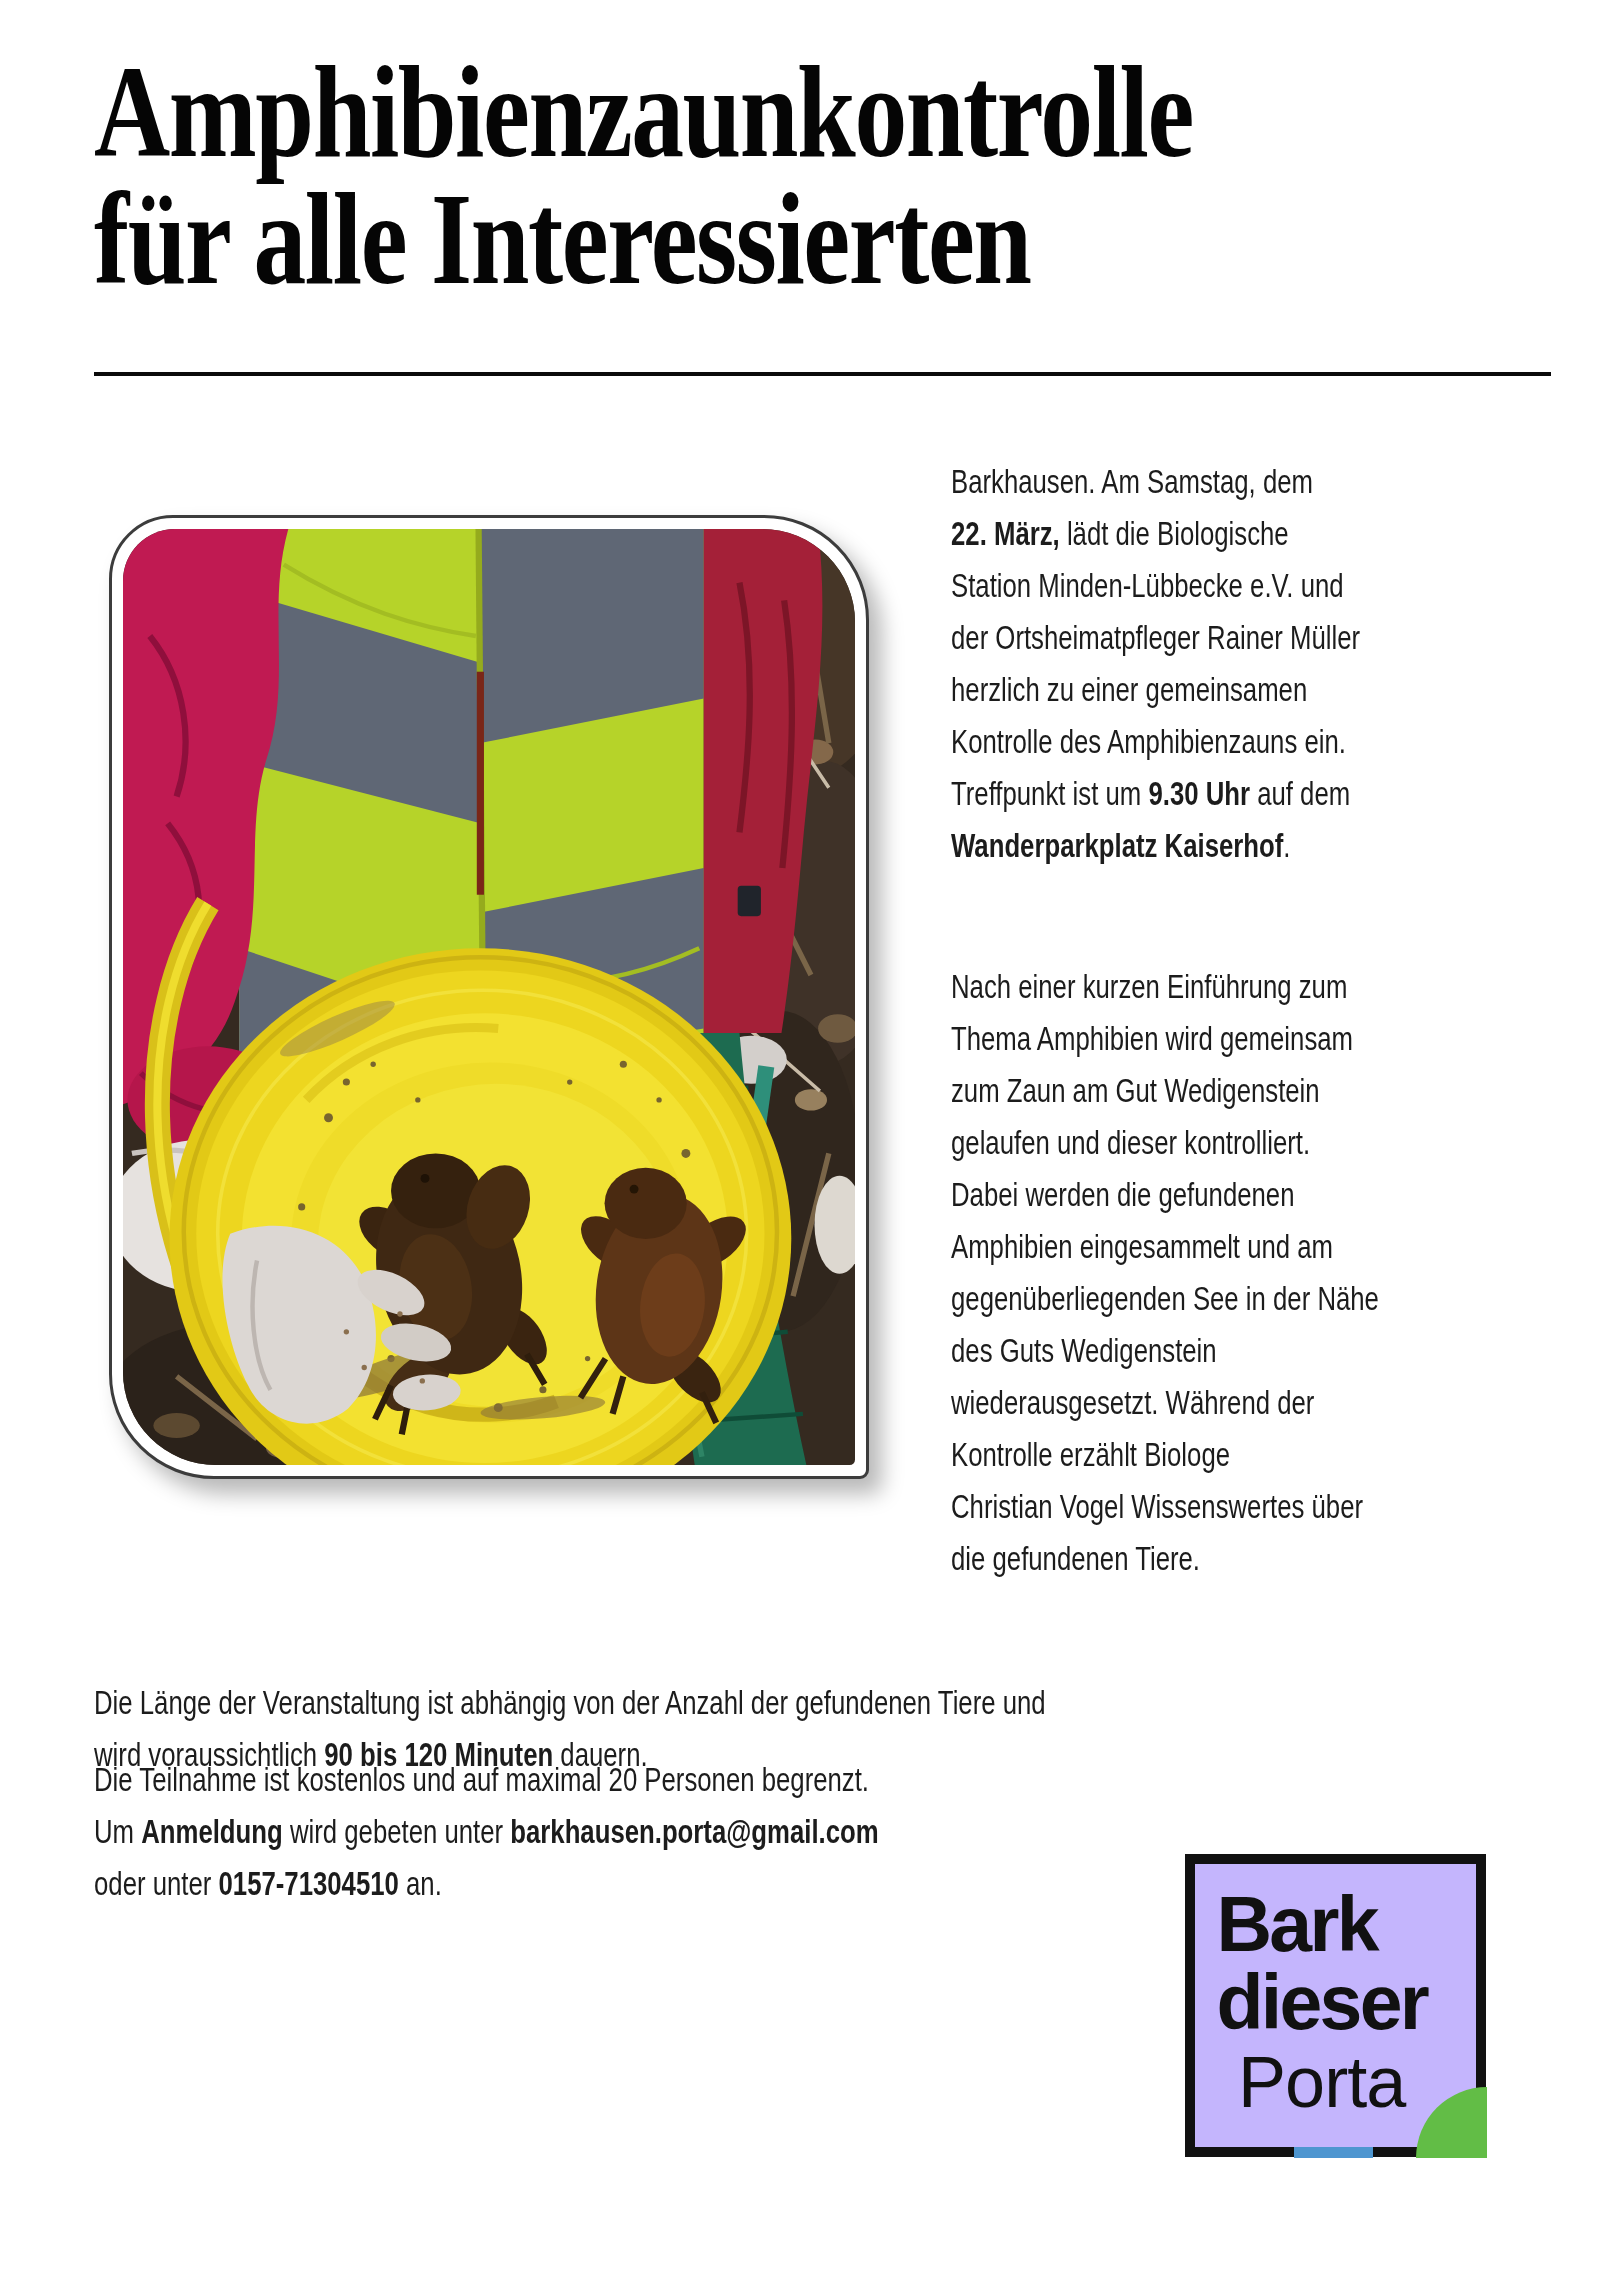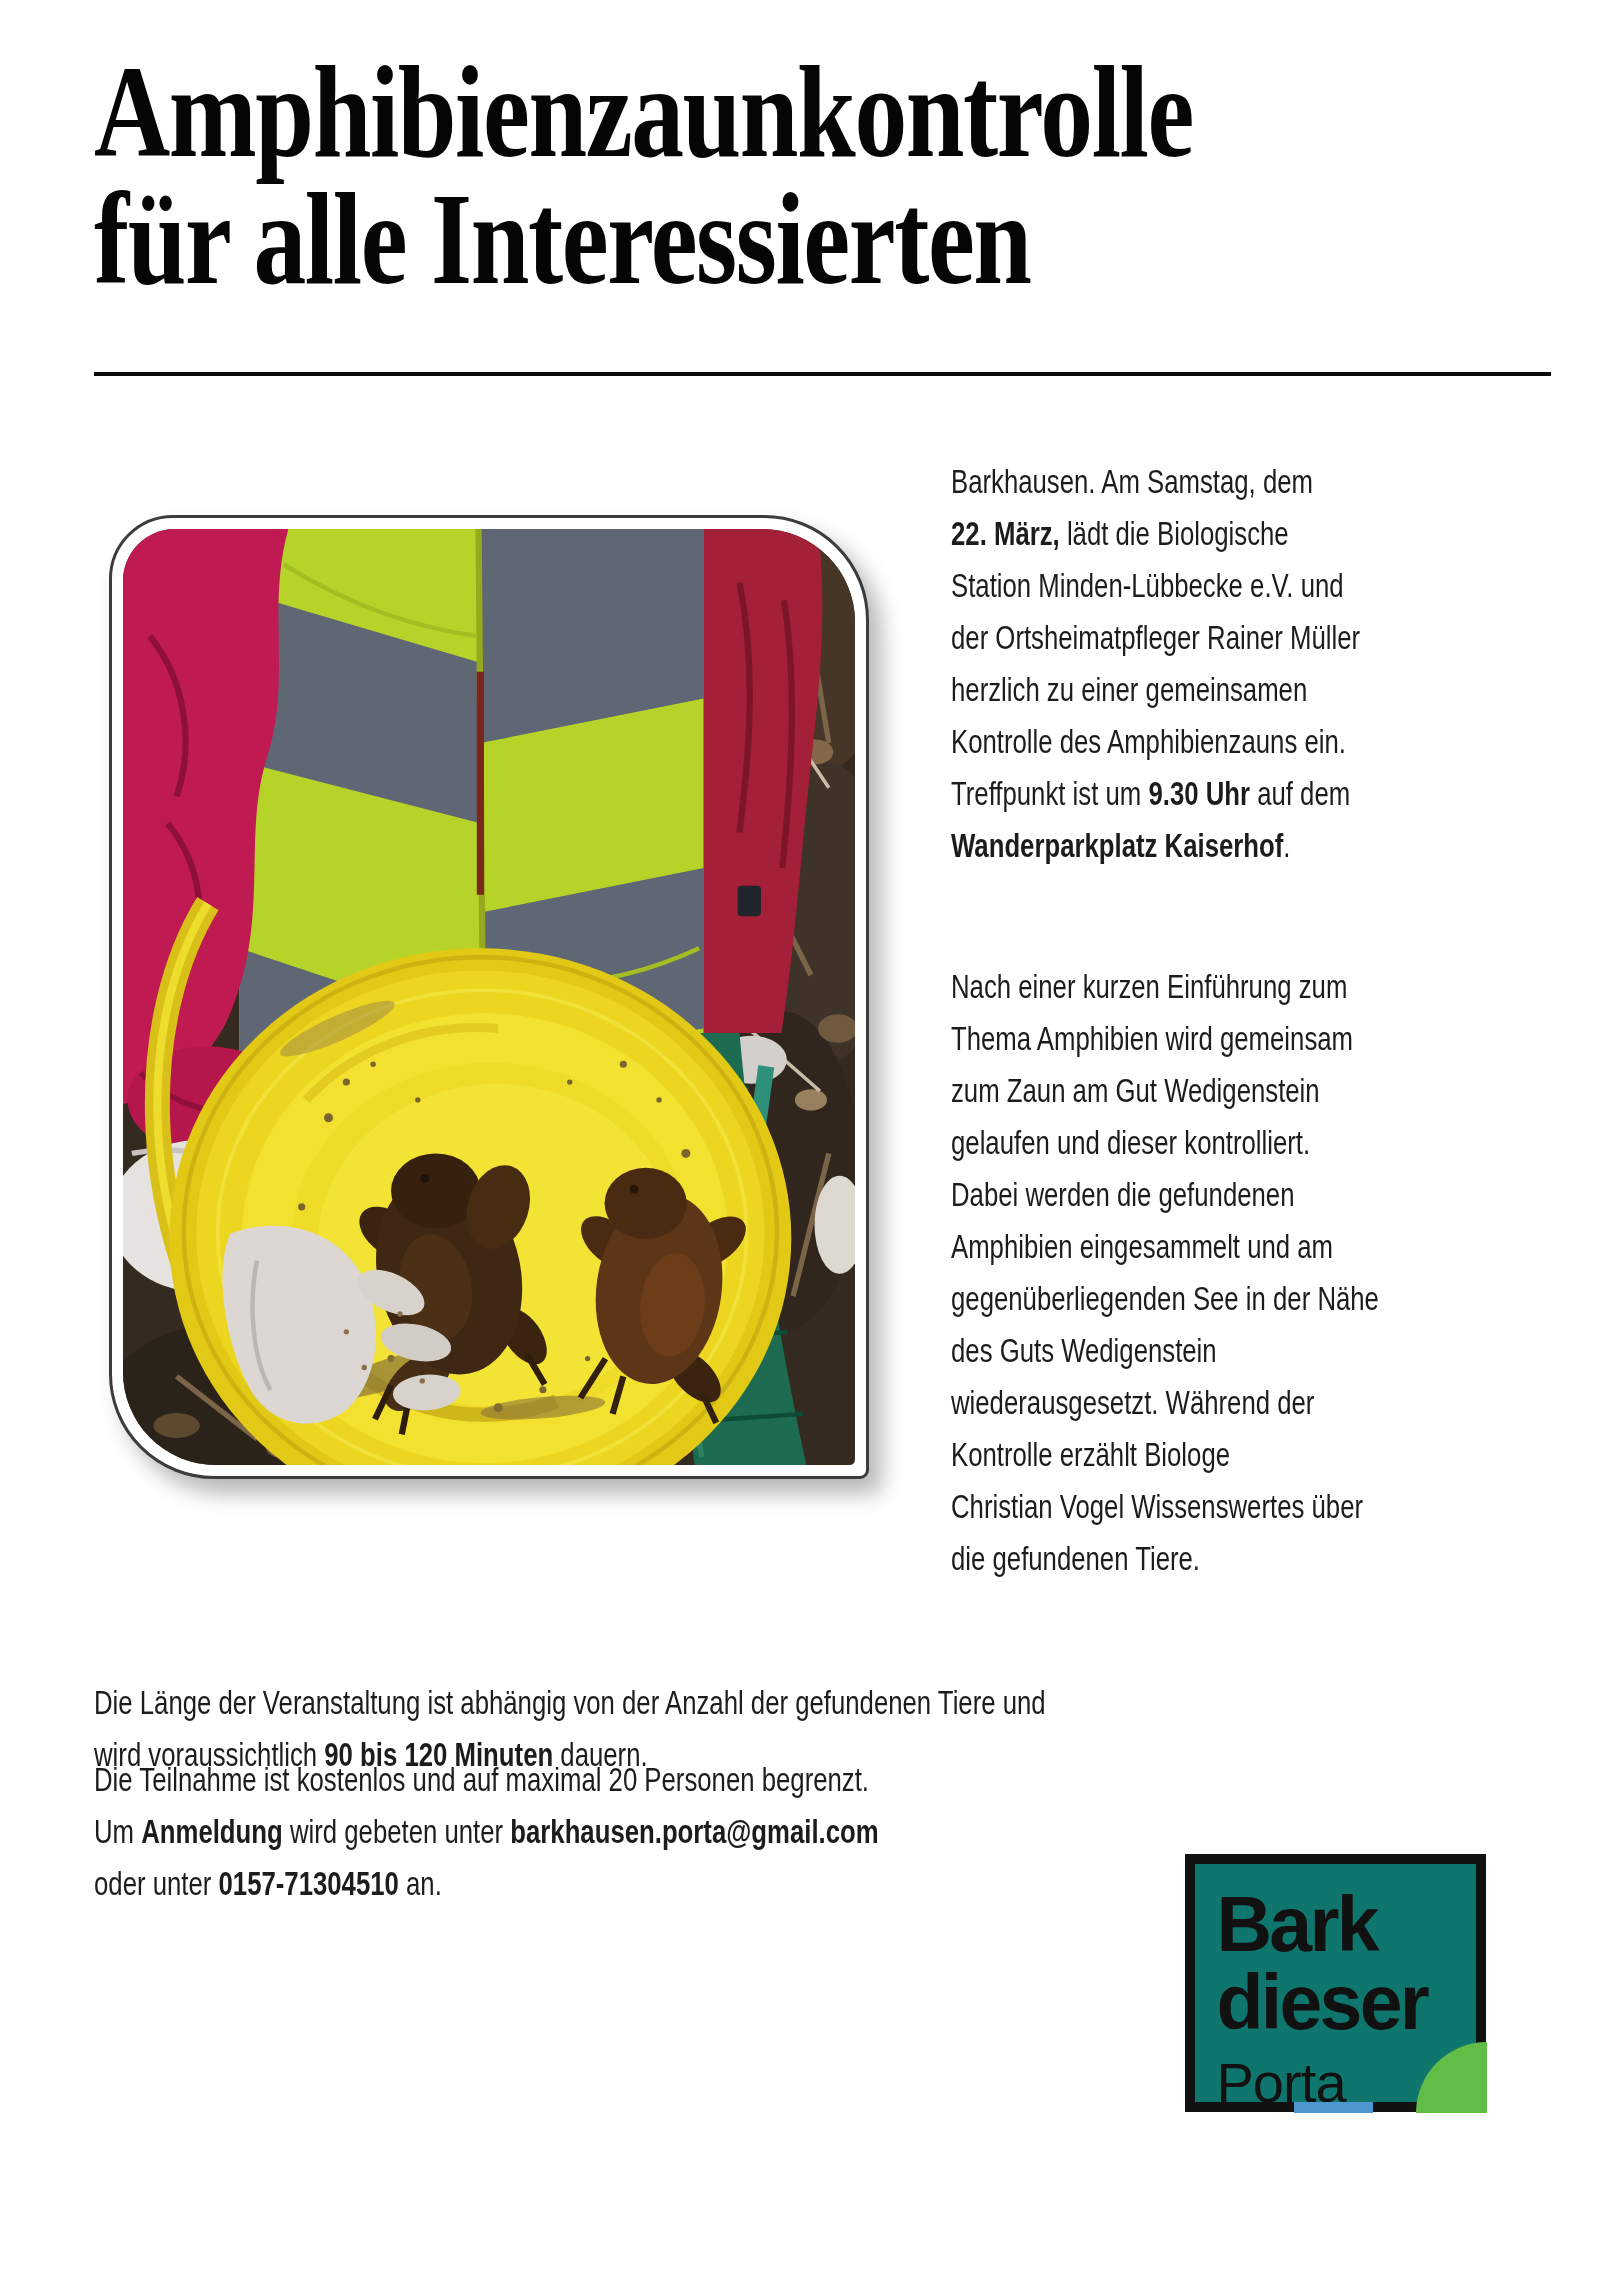--- a/index.html
+++ b/index.html
@@ -20,26 +20,26 @@
   .photo-inner svg{display:block;width:100%;height:100%;}
   
   .cond{transform:scaleX(0.78);transform-origin:0 0;}
   .bodytext{font-size:33px;line-height:52px;color:#1c1c1c;white-space:nowrap;}
   .b{font-weight:bold;}
   .col-right{position:absolute;left:951px;top:456px;width:802px;}
   .para2{margin-top:89px;}
   .p3{position:absolute;left:94px;top:1677px;width:1871px;}
   .p4{position:absolute;left:94px;top:1754px;width:1515px;}
   
-  .logo{position:absolute;left:1185px;top:1854px;width:301px;height:258px;
-        box-sizing:border-box;border:10.7px solid #111111;background:#0f766e;}
+  .logo{position:absolute;left:1185px;top:1854px;width:301px;height:303px;
+        box-sizing:border-box;border:10.7px solid #111111;background:#c4b5fd;}
   .logo-text{position:absolute;left:21.4px;top:21.4px;color:#111111;
              font-family:"Liberation Sans",sans-serif;}
   .logo-word{font-weight:bold;font-size:77px;line-height:78px;letter-spacing:-2.7px;}
-  .logo-sub{font-weight:normal;font-size:56px;line-height:71px;margin-top:5.3px;letter-spacing:-0.9px;}
+  .logo-sub{font-weight:normal;font-size:72px;line-height:71px;margin-top:5.3px;letter-spacing:-0.9px;text-align:center;}
   .logo-blue{position:absolute;left:99px;bottom:-10.7px;width:79px;height:10.7px;background:#4e96d0;}
   .logo-green{position:absolute;right:-10.7px;bottom:-10.7px;width:71px;height:71px;
               background:#62bd46;border-top-left-radius:100%;}
 </style>
 </head>
 <body>
 
 <div class="page">
 
   <div class="title">

